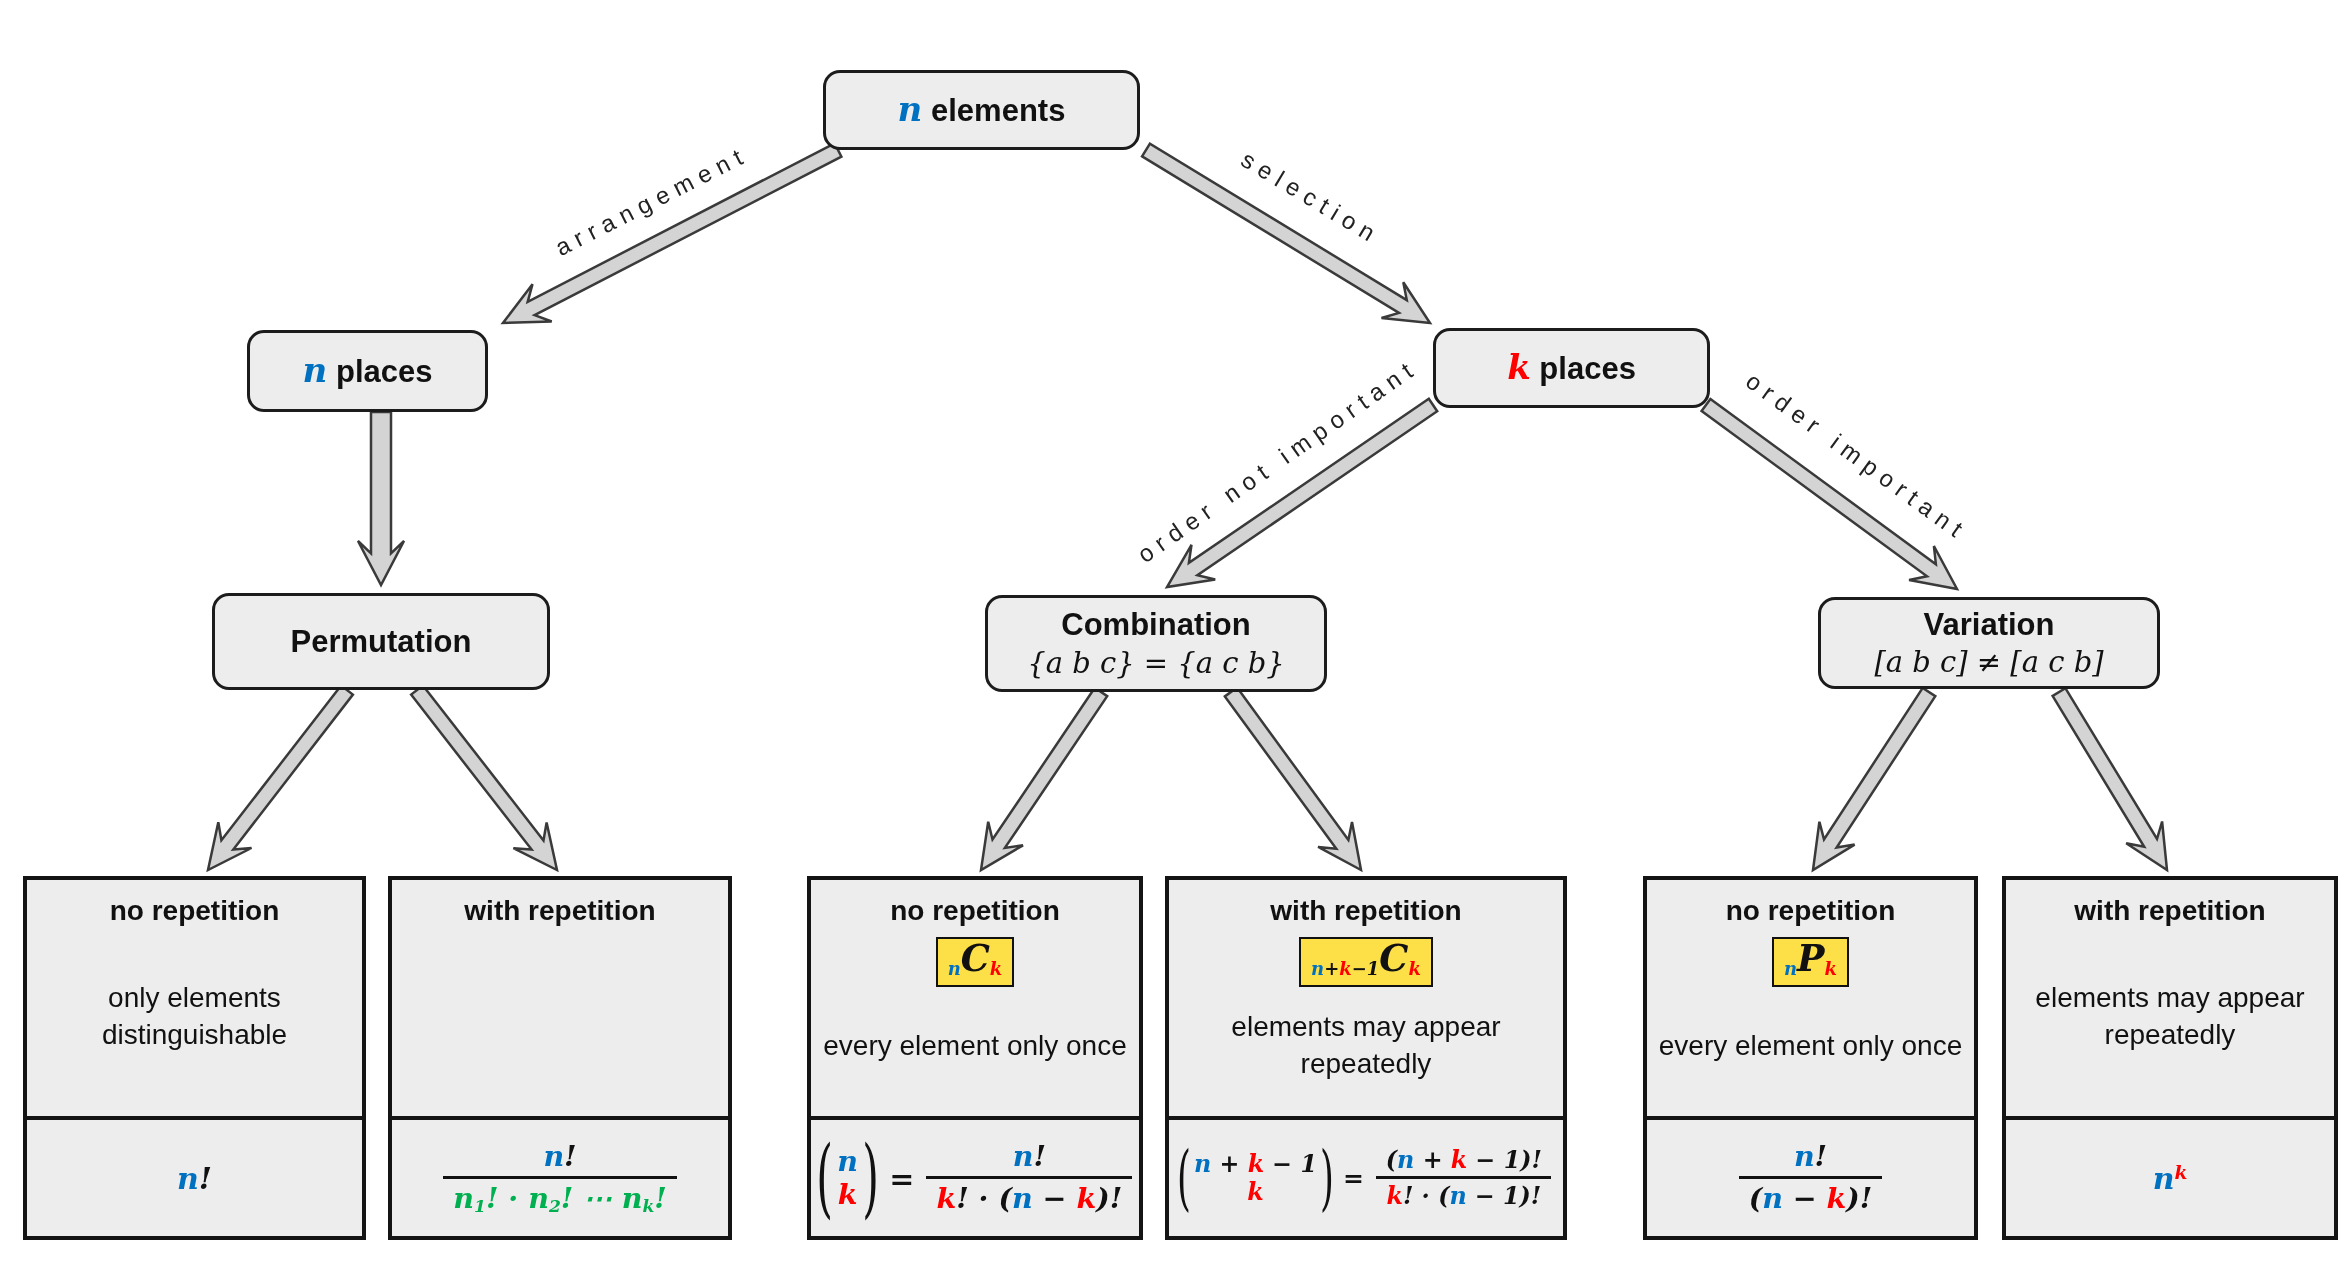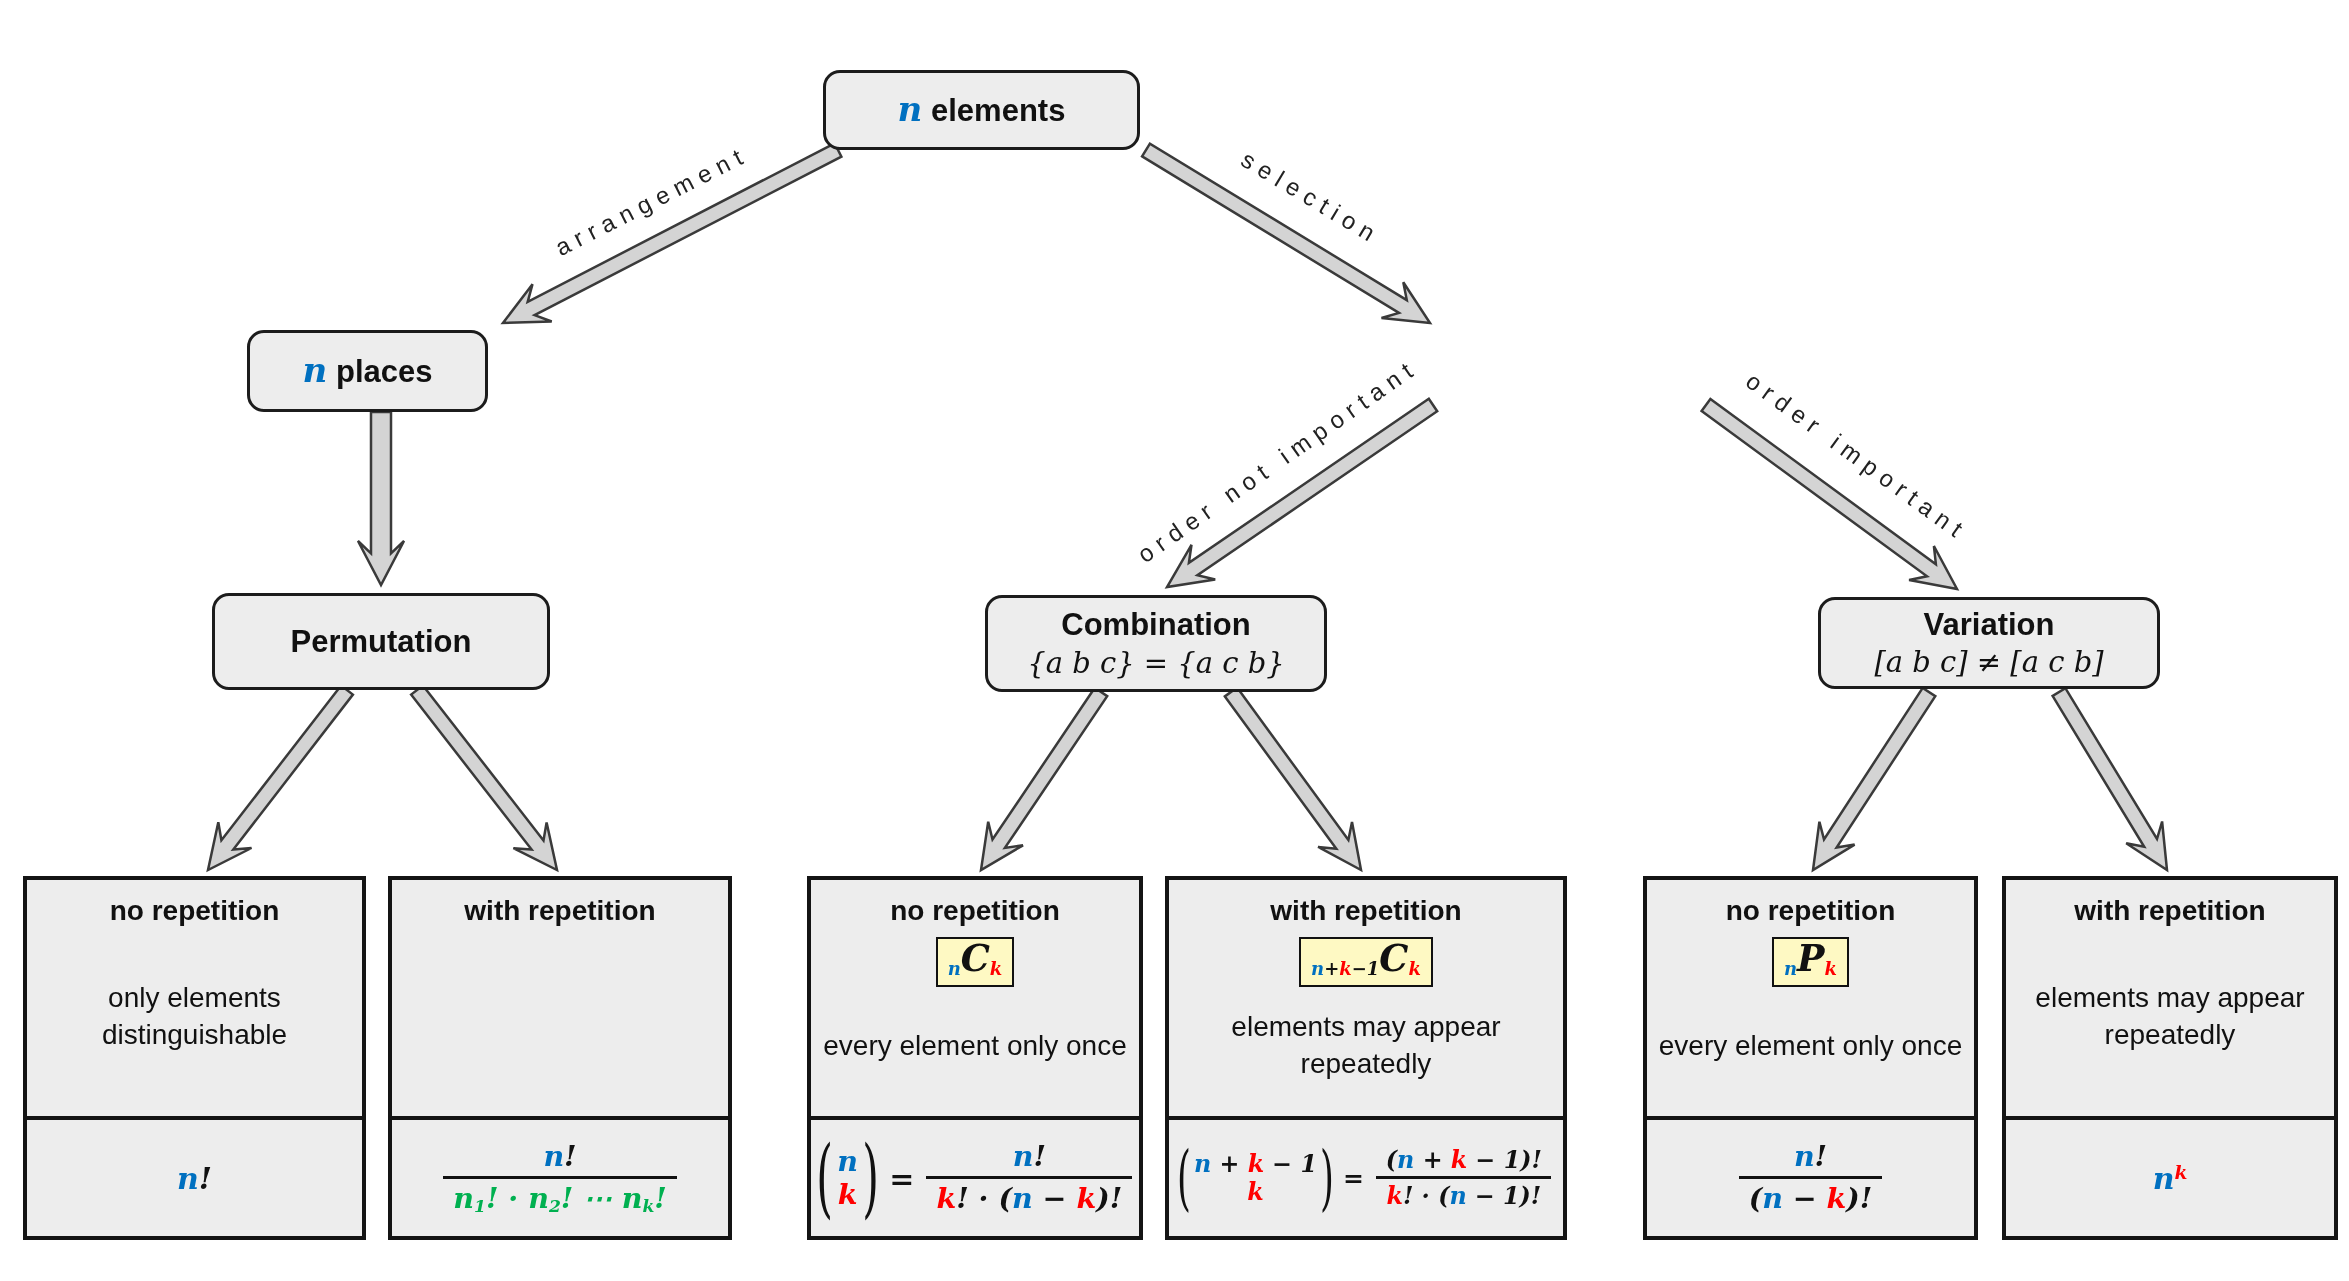--- a/index.html
+++ b/index.html
@@ -48,21 +48,21 @@
   .leaf{position:absolute;top:876px;height:364px;box-sizing:border-box;background:var(--boxfill);
         border:4px solid #141414;display:flex;flex-direction:column;}
   #leaf-1{left:23px;width:343px;}
   #leaf-2{left:388px;width:344px;}
   #leaf-3{left:807px;width:336px;}
   #leaf-4{left:1165px;width:402px;}
   #leaf-5{left:1643px;width:335px;}
   #leaf-6{left:2002px;width:336px;}
   .leaf-top{flex:1;display:flex;flex-direction:column;align-items:center;min-height:0;}
   .leaf-header{font-size:28px;font-weight:700;margin-top:14px;line-height:1.2;}
-  .badge{margin-top:9px;background:#fef9c3;border:2.5px solid #111;padding:2px 10px 7px;
+  .badge{margin-top:9px;background:#fde047;border:2.5px solid #111;padding:2px 10px 7px;
          font-size:30px;line-height:1;display:inline-block;white-space:pre;}
   .desc-wrap{flex:1;display:flex;flex-direction:column;align-items:center;justify-content:center;
              padding:0 6px 10px;font-size:28px;line-height:1.32;text-align:center;}
   .desc-wrap .desc-line{white-space:pre;}
   .desc-wrap .m{font-size:30px;}
   .leaf-formula{height:116px;border-top:4px solid #141414;display:flex;align-items:center;
                 justify-content:center;font-size:30px;white-space:pre;}
   #leaf-4 .leaf-formula{font-size:25px;}
 
   
@@ -99,20 +99,23 @@
   <div class="edge-label" id="edge-label-selection">selection</div>
   <div class="edge-label" id="edge-label-order-not-important">order not important</div>
   <div class="edge-label" id="edge-label-order-important">order important</div>
 
   <div class="node" id="node-root">
     <div class="title-line"><span class="m blue">n</span><span class="p b"> elements</span></div>
   </div>
   <div class="node" id="node-n-places">
     <div class="title-line"><span class="m blue">n</span><span class="p b"> places</span></div>
   </div>
+  <div class="node" id="node-k-places">
+    <div class="title-line"><span class="m red">k</span><span class="p b"> places</span></div>
+  </div>
   <div class="node" id="node-permutation">
     <div class="title-line">Permutation</div>
   </div>
   <div class="node" id="node-combination">
     <div class="title-line">Combination</div>
     <div class="subtitle">{a b c} = {a c b}</div>
   </div>
   <div class="node" id="node-variation">
     <div class="title-line">Variation</div>
     <div class="subtitle">[a b c] ≠ [a c b]</div>

